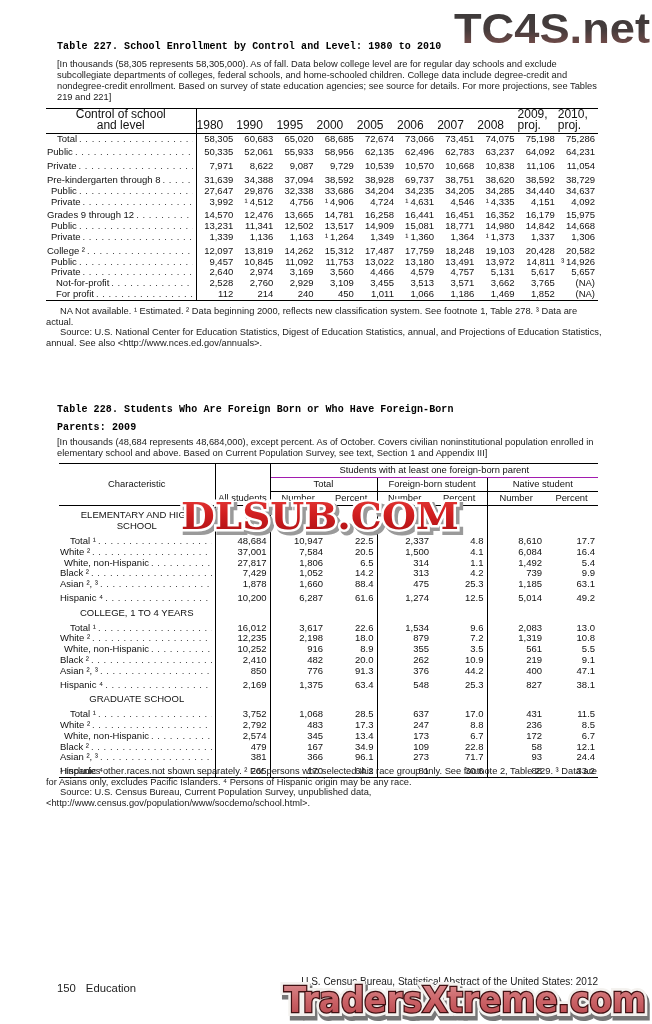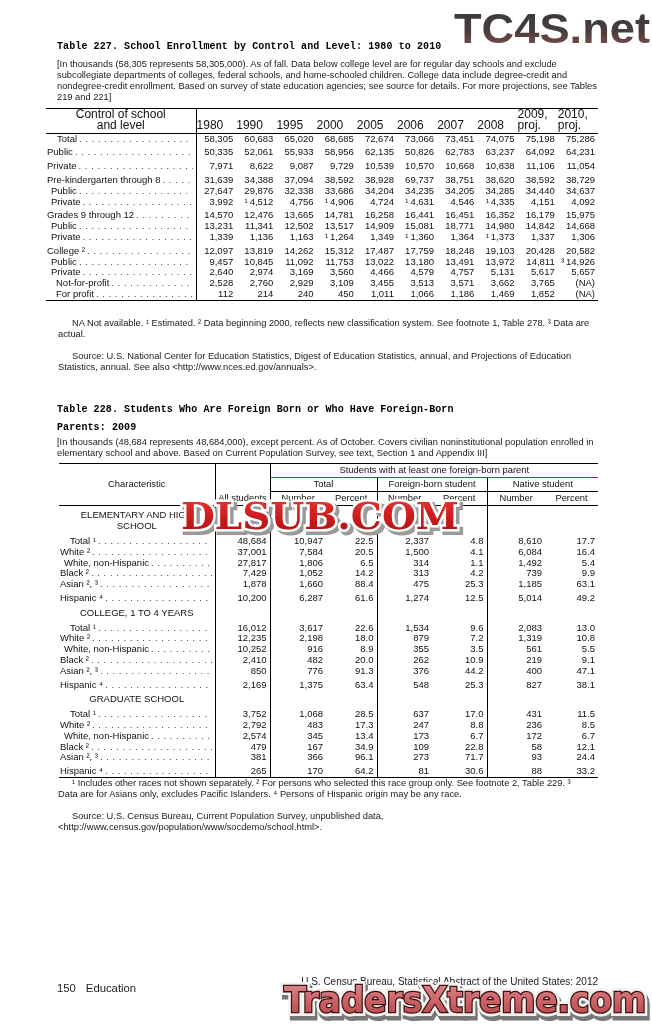--- a/index.html
+++ b/index.html
@@ -9,21 +9,21 @@
   .ttl{position:absolute;font-family:Liberation Mono, monospace;font-weight:700;color:#000;
        font-size:10px;line-height:17.5px;letter-spacing:.1px;z-index:2;}
   #ttl227{left:57px;top:38px;width:545px;}
   #ttl228{left:57px;top:401px;width:545px;}
   .hn{position:absolute;left:57px;width:543px;font-size:9.3px;line-height:10.9px;color:#1a1a1a;}
   #hn227{top:59px;}
   #hn228{top:437px;}
   .fn{position:absolute;left:46px;width:556px;font-size:9.3px;line-height:10.7px;color:#1a1a1a;}
   #fn227{top:306px;}
   #fn228{top:766px;}
-  .fn p{margin:12px;text-indent:14px;}
+  .fn p{margin:0;text-indent:14px;}
   
   table{border-collapse:collapse;table-layout:fixed;}
   th,td{padding:0;font-weight:normal;}
   .t227{position:absolute;left:46px;top:108px;width:552px;font-size:9.5px;line-height:10.8px;
         border-top:1.3px solid #000;border-bottom:1.3px solid #000;}
   .t227 thead th{vertical-align:bottom;border-bottom:1.6px solid #000;padding-bottom:2px;font-size:12px;}
   .t227 .stub-h{text-align:center;white-space:pre-line;vertical-align:middle;border-right:1px solid #000;}
   .t227 .yr{text-align:left;white-space:pre-line;padding-right:3px;}
   .t227 tbody td:first-child{border-right:1px solid #000;}
   .t228{position:absolute;left:59px;top:463px;width:539px;font-size:9.5px;line-height:10.8px;
@@ -110,21 +110,21 @@
           <div class="stubflex p0">
             <span class="lab">Public</span>
             <span class="lead"></span>
           </div>
         </td>
         <td class="num">50,335</td>
         <td class="num">52,061</td>
         <td class="num">55,933</td>
         <td class="num">58,956</td>
         <td class="num">62,135</td>
-        <td class="num">50,826</td>
+        <td class="num">62,496</td>
         <td class="num">62,783</td>
         <td class="num">63,237</td>
         <td class="num">64,092</td>
         <td class="num">64,231</td>
       </tr>
       <tr class="gs ">
         <td class="stub">
           <div class="stubflex p0">
             <span class="lab">Private</span>
             <span class="lead"></span>

